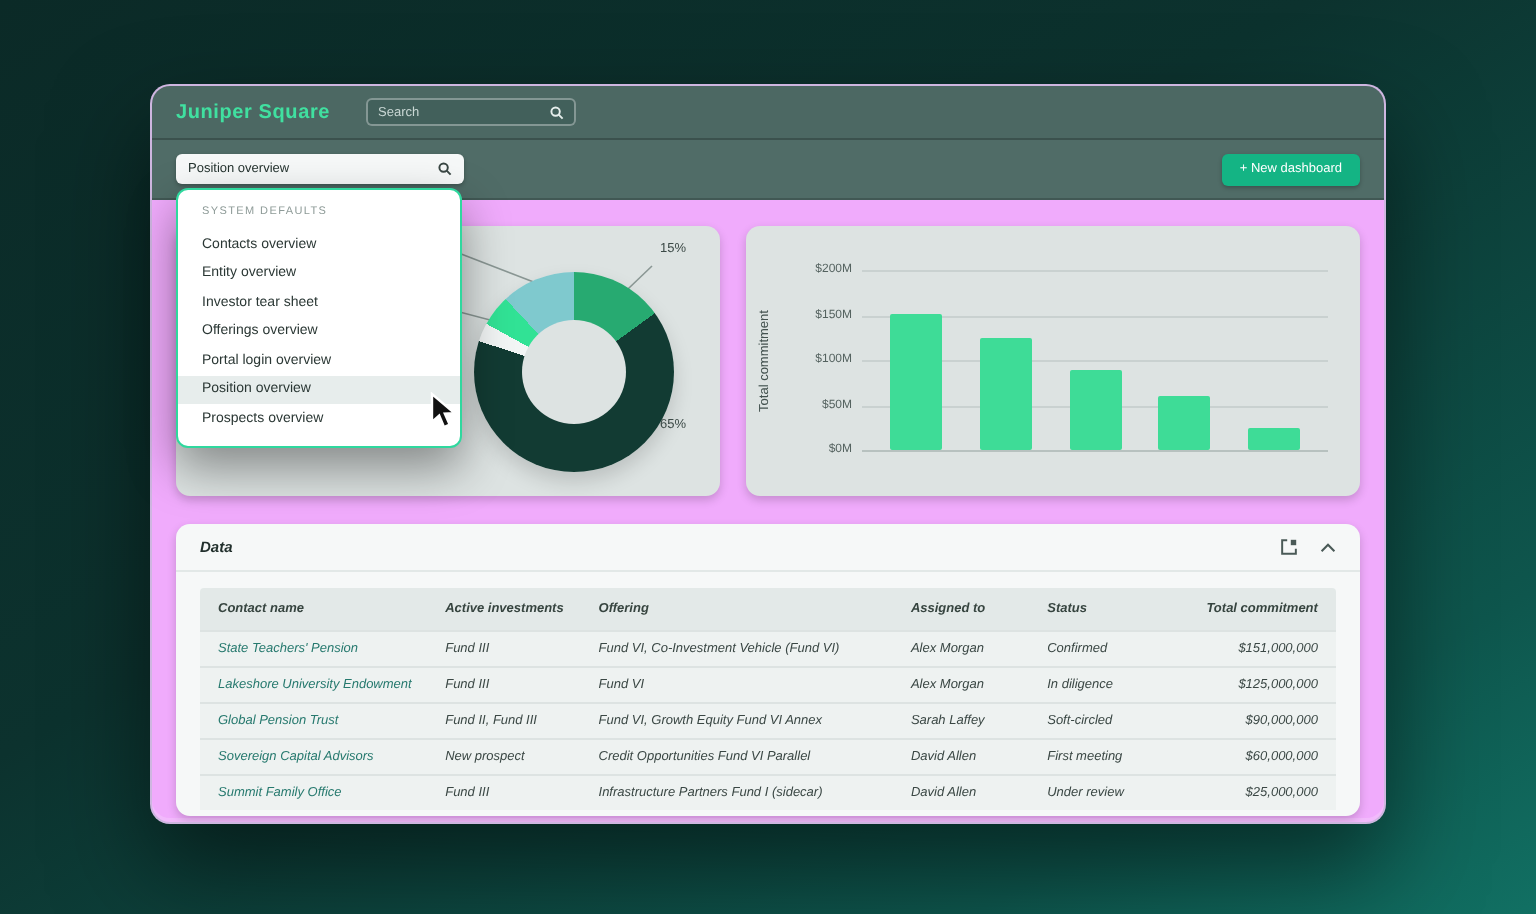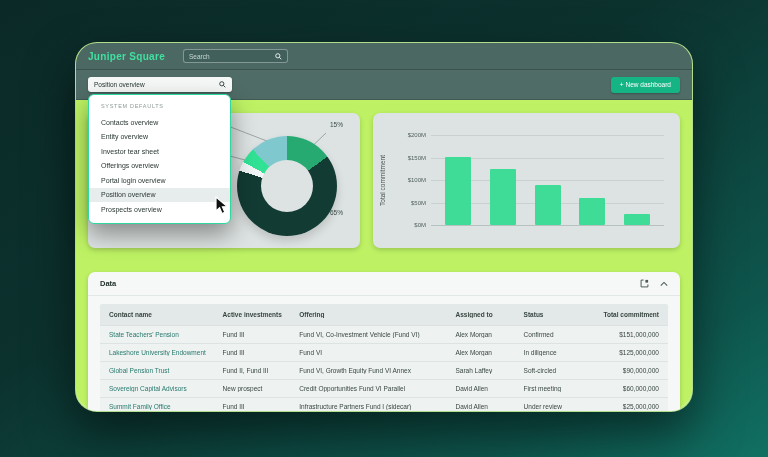--- a/index.html
+++ b/index.html
@@ -7,21 +7,21 @@
   body {
     font-family:"Liberation Sans", sans-serif;
     background: linear-gradient(150deg,#0b2a27 0%,#0c322e 42%,#0e564d 82%,#117063 100%);
     position:relative;
     color:#22302d;
   }
 
   
   .window{
     position:absolute; left:75px; top:42px; width:618px; height:370px;
-    border-radius:22px; background:#bef264;
+    border-radius:10px; background:#f0abfc;
     border:1px solid rgba(165,195,190,.45);
     box-shadow: inset 0 1px 0 rgba(255,255,255,.35), inset 0 -2px 0 rgba(255,255,255,.18), 0 22px 48px rgba(0,0,0,.5);
     overflow:hidden;
   }
   .win-header{
     height:27px; background:#4c6863; display:flex; align-items:center;
     padding:0 12px; border-bottom:1px solid rgba(0,0,0,.22);
   }
   .logo{ color:#40e0a0; font-weight:bold; font-size:10px; letter-spacing:.3px; margin-right:18px; }
   .hdr-search{
@@ -95,22 +95,22 @@
   }
   .bars{
     position:absolute; inset:0; display:flex; align-items:flex-end;
     justify-content:space-between; padding:0 14px;
   }
   .bar{ width:26px; background:#3edc97; border-radius:1px; }
   .baseline{ position:absolute; left:0; right:0; bottom:-1px; height:1px; background:#b7c1bf; }
 
   
   .data-panel{
-    margin-top:24px; background:#f6f8f8; border-radius:7px; height:146px;
-    box-shadow:0 2px 5px rgba(0,0,0,.18); overflow:hidden;
+    margin-top:14px; background:#f6f8f8; border-radius:7px; height:146px;
+    box-shadow:0 2px 5px rgba(0,0,0,.18); overflow:hidden;font-style:italic;
   }
   .panel-header{
     height:24px; display:flex; align-items:center; padding:0 12px;
     border-bottom:1px solid #e2e8e7;
   }
   .panel-title{ font-size:7.5px; font-weight:bold; color:#22302d; }
   .panel-icons{ margin-left:auto; display:flex; align-items:center; gap:11px; }
   .panel-icons svg{ display:block; cursor:pointer; }
 
   .table{ margin:8px 12px 0 12px; font-size:6.5px; }

